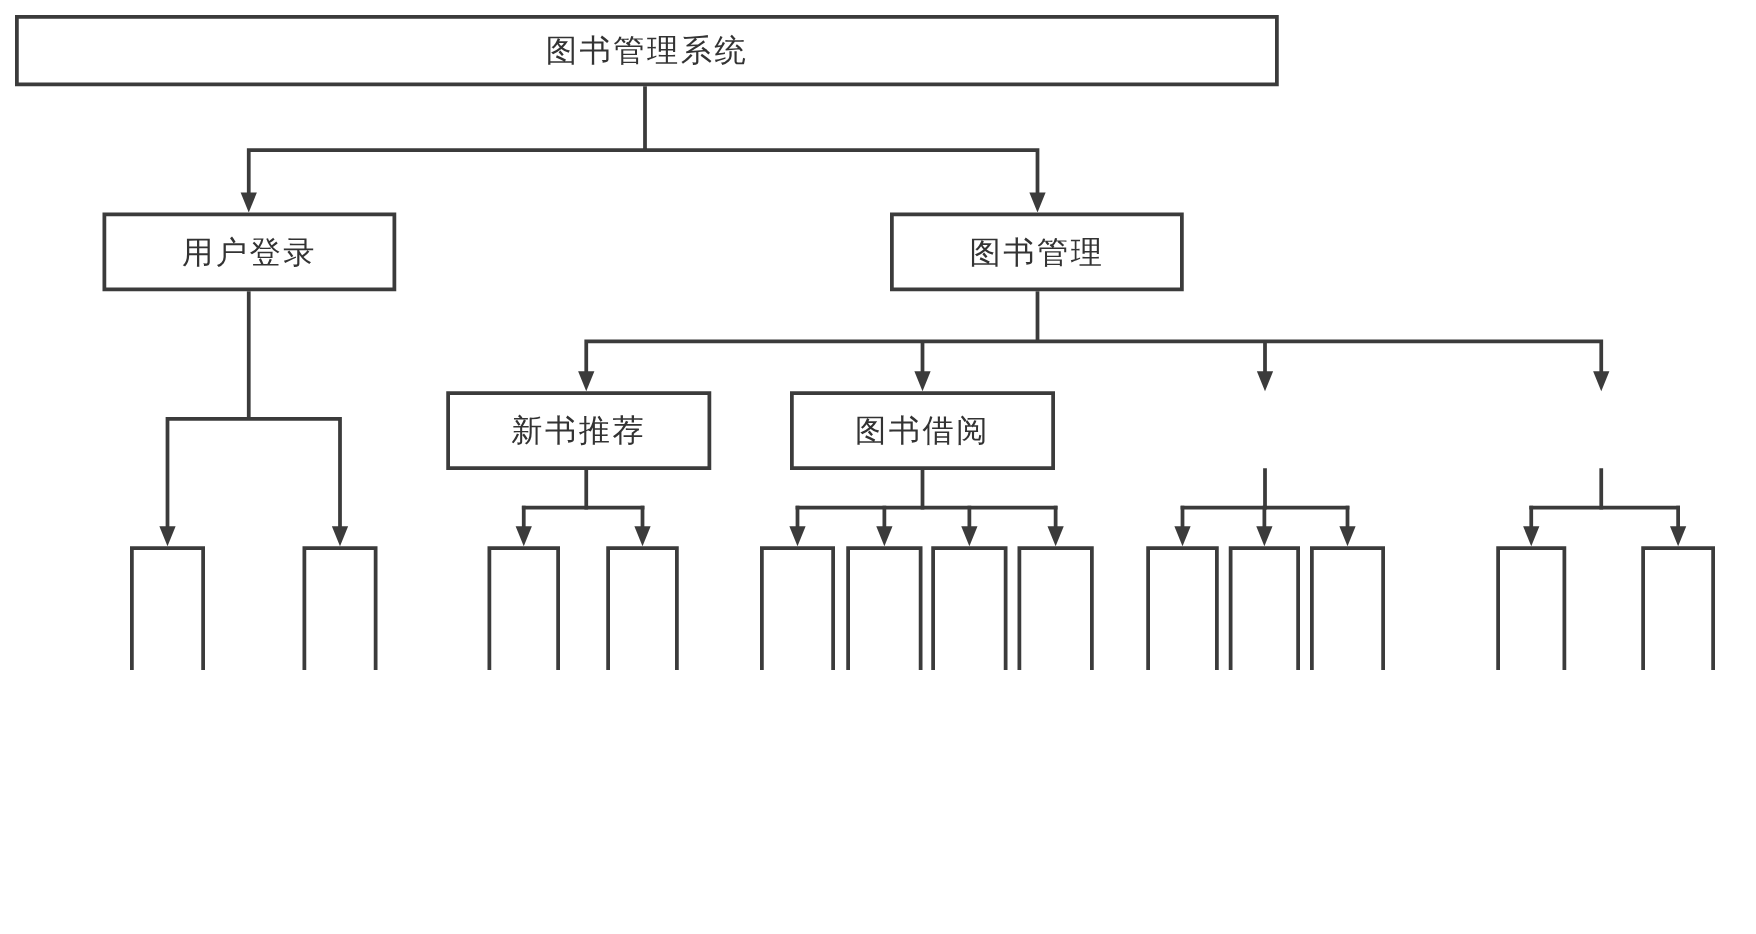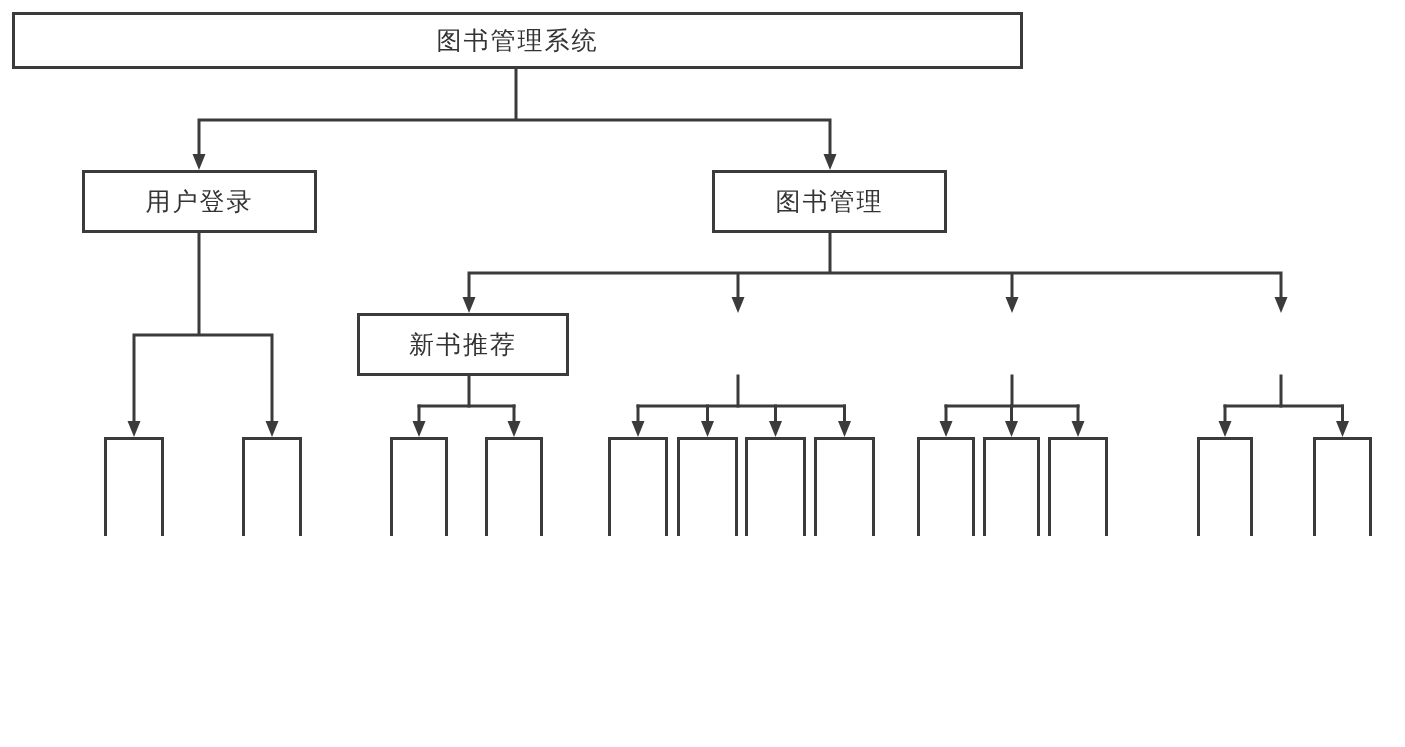--- a/index.html
+++ b/index.html
@@ -97,20 +97,23 @@
   <div class="node hnode n-l2a">
     <span>用户登录</span>
   </div>
   <div class="node hnode n-l2b">
     <span>图书管理</span>
   </div>
 
   <div class="node hnode n-l3a">
     <span>新书推荐</span>
   </div>
+  <div class="node hnode n-l3b">
+    <span>图书借阅</span>
+  </div>
 
   <div class="node vnode leaf n-a1">
     <span class="vtext">用户登录</span>
   </div>
   <div class="node vnode leaf n-a2">
     <span class="vtext">注销登录</span>
   </div>
 
   <div class="node vnode leaf n-b1">
     <span class="vtext">查询图书</span>

